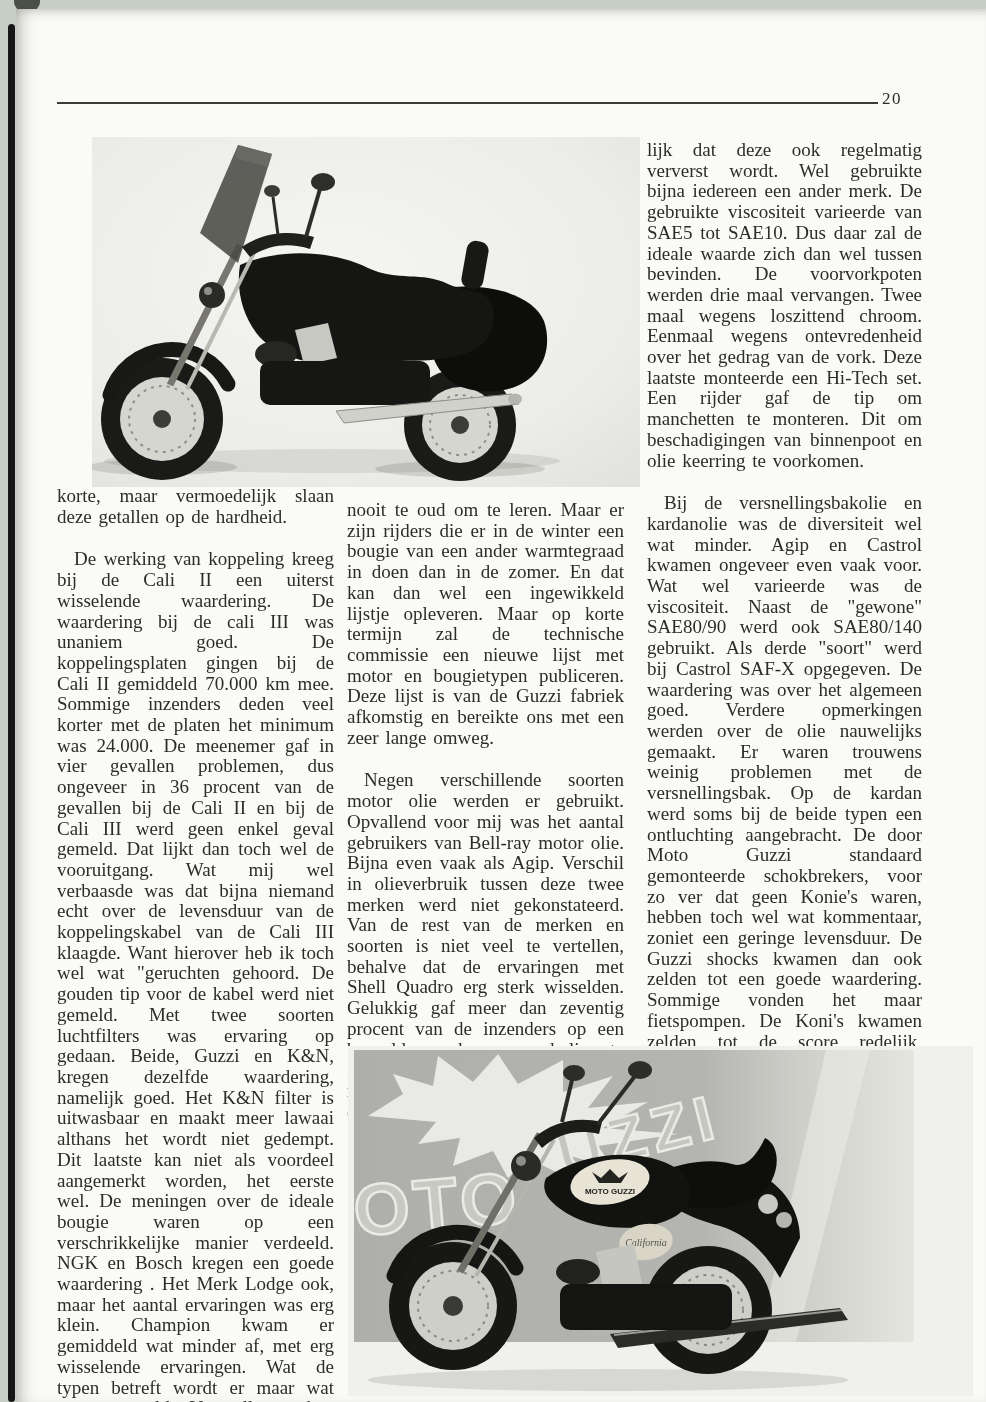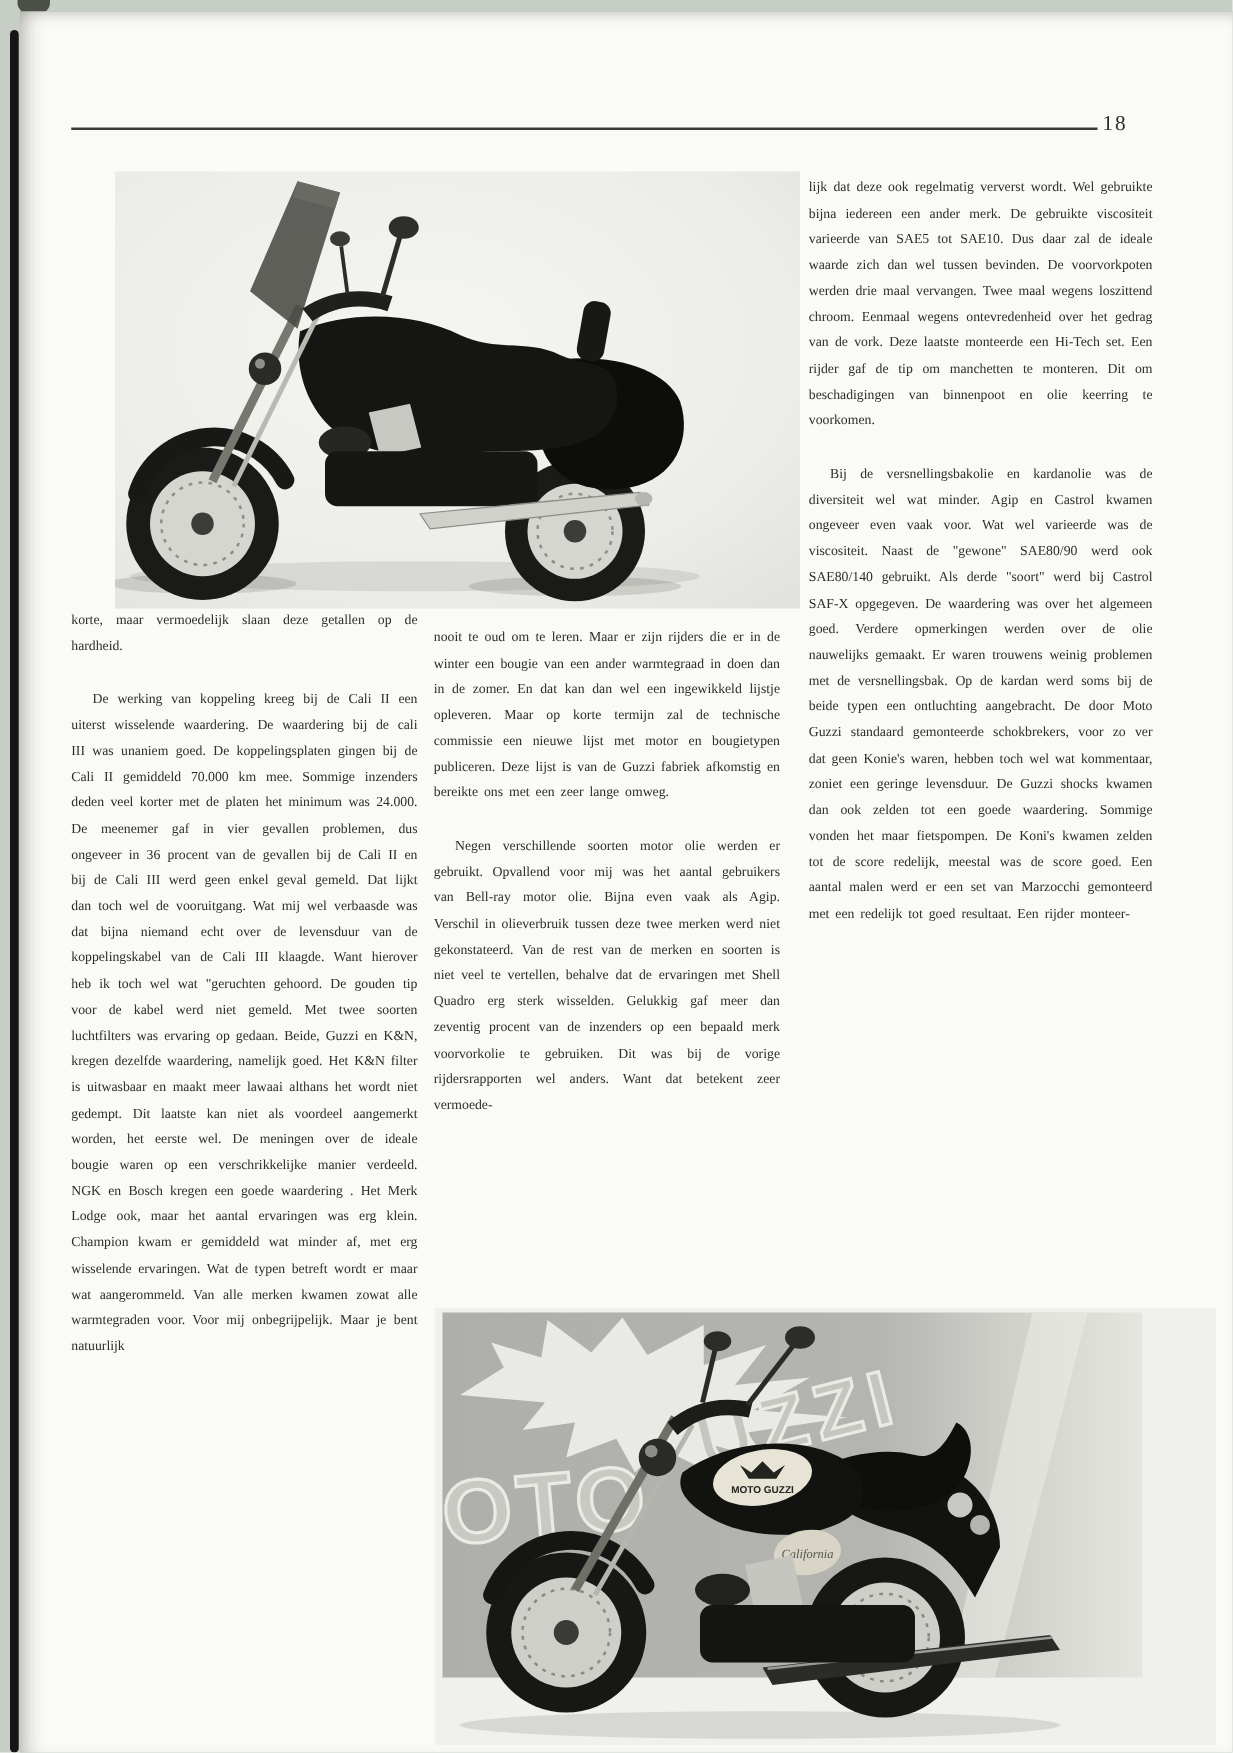--- a/index.html
+++ b/index.html
@@ -31,42 +31,42 @@
   .rule {
     position: absolute; left: 57px; top: 102px;
     width: 821px; height: 2px; background: #3c3a36;
   }
   .pagenum {
     position: absolute; left: 882px; top: 89px;
     font-size: 17px; letter-spacing: 1.5px; color: #2e2c29;
   }
   .col {
     position: absolute; width: 277px;
-    color: #2e2c28; font-size: 11px; line-height: 20.7px;
+    color: #2e2c28; font-size: 19px; line-height: 20.7px;
     text-align: justify; word-spacing: 2px; hyphens: none;
   }
   .col p { margin: 0; }
   .col p.ind { text-indent: 17px; margin-top: 22px; }
   #col1 { left: 57px;  top: 486px; }
   #col2 { left: 347px; top: 500px; }
   #col3 { left: 647px; top: 140px; width: 275px; }
   figure { margin: 0; position: absolute; }
   #photo-top    { left: 92px;  top: 137px;  width: 548px; height: 350px; }
   #photo-bottom { left: 348px; top: 1046px; width: 625px; height: 350px; }
   figure svg { display: block; width: 100%; height: 100%; }
 </style>
 </head>
 <body>
 
 <div class="scan-blob"></div>
 <div class="scan-strip"></div>
 <div class="page"></div>
 
 <div class="rule"></div>
-<div class="pagenum">18</div>
+<div class="pagenum">20</div>
 
 <figure id="photo-top">
   <svg viewBox="0 0 548 350" xmlns="http://www.w3.org/2000/svg">
     <defs>
       <radialGradient id="pbg1" cx="45%" cy="40%" r="78%">
         <stop offset="0%" stop-color="#f5f5f2"></stop>
         <stop offset="70%" stop-color="#ecece8"></stop>
         <stop offset="100%" stop-color="#e2e2de"></stop>
       </radialGradient>
     </defs>

